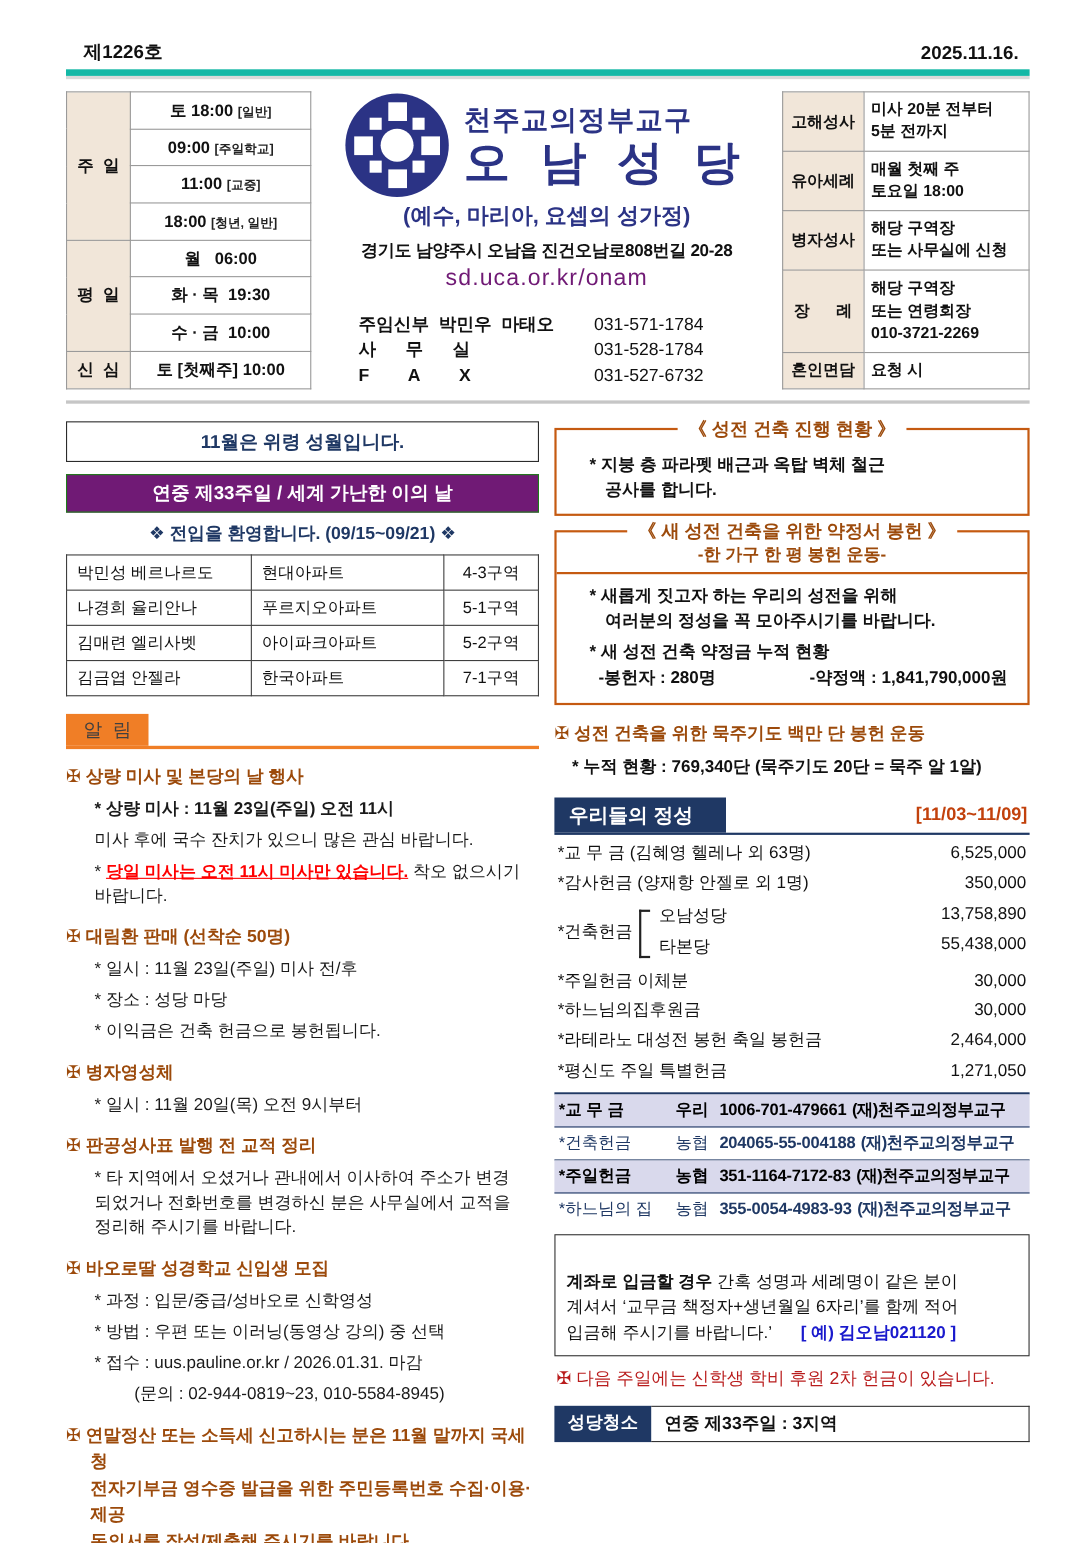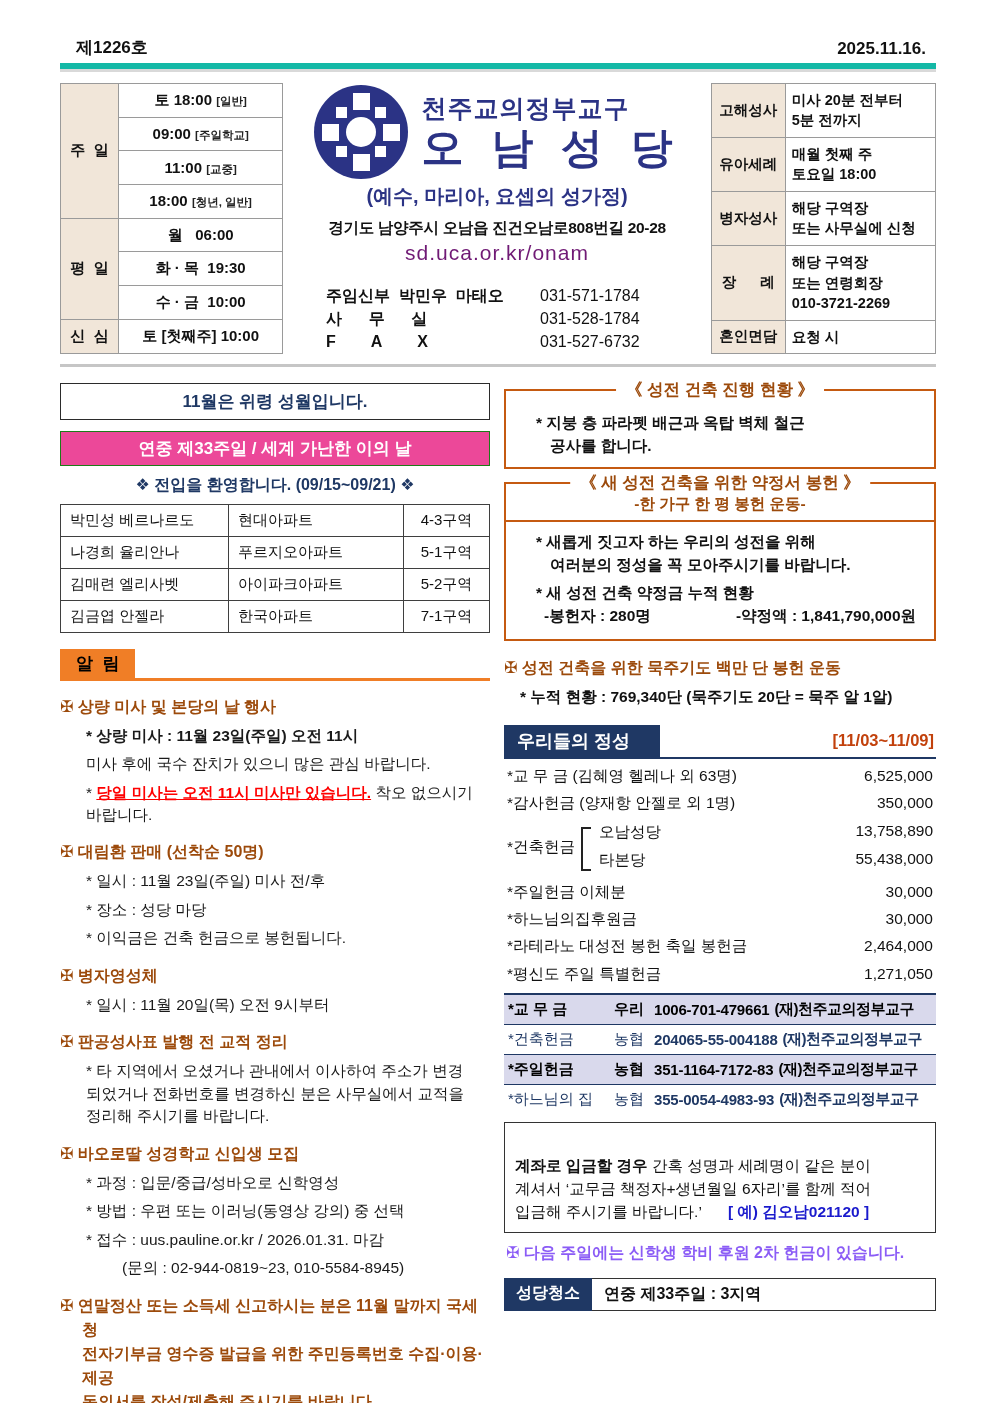--- a/index.html
+++ b/index.html
@@ -51,29 +51,29 @@
   .sacr-val { font-weight: bold; white-space: pre-line; line-height: 1.4; }
 
   .hdr-divider { border-bottom: 3px solid #c6c6c6; margin-top: 10px; }
 
   
   .cols { display: flex; gap: 14px; margin-top: 16px; }
   .col-l { width: 430px; }
   .col-r { width: 432px; }
 
   .month-banner { border: 1.5px solid #2b2b2b; text-align: center; color: #1F3864; font-weight: bold; font-size: 17px; padding: 6px 4px; }
-  .green-banner { margin-top: 11px; background: #ec4899; border: 1px solid #1d7c18; color: #fff; font-weight: bold; font-size: 17px; text-align: center; padding: 5px 4px; }
+  .green-banner { margin-top: 11px; background: #701a75; border: 1px solid #1d7c18; color: #fff; font-weight: bold; font-size: 17px; text-align: center; padding: 5px 4px; }
   .welcome { margin-top: 9px; text-align: center; color: #1F3864; font-weight: bold; font-size: 16px; }
   table.members { border-collapse: collapse; width: 100%; margin-top: 8px; }
   table.members td { border: 1.5px solid #3f3f3f; font-size: 15px; padding: 6px 9px; }
   table.members td.dist { text-align: center; width: 86px; }
   table.members td.name { width: 168px; }
 
   .notice-tag-row { margin-top: 16px; border-bottom: 3px solid #F07E26; }
-  .notice-tag { display: inline-block; background: #F07E26; color: #000000; font-weight: bold; font-size: 17px; padding: 3px 16px; white-space: pre; }
+  .notice-tag { display: inline-block; background: #F07E26; color: #404040; font-weight: normal; font-size: 17px; padding: 3px 16px; white-space: pre; }
   .n-sec { margin-top: 14px; }
   .n-title { color: #9C4A0B; font-weight: bold; font-size: 16px; white-space: pre-line; padding-left: 22px; text-indent: -22px; line-height: 1.5; }
   .n-line { font-size: 15.5px; margin-top: 6px; padding-left: 26px; white-space: pre-line; line-height: 1.45; color: #1a1a1a; }
   .n-line.b { font-weight: bold; }
   .n-line.indent2 { padding-left: 62px; }
   .red-u { color: #FF0000; font-weight: bold; text-decoration: underline; }
 
   
   .r-box { border: 2px solid #C55A11; position: relative; padding: 16px 12px 10px 14px; margin-top: 13px; }
   .r-box.first { margin-top: 6px; }
@@ -103,21 +103,21 @@
   .acct-num { font-weight: bold; letter-spacing: -0.2px; margin-right: 5px; }
   .acct-a { background: #D9D9EC; font-weight: bold; color: #000; }
   .acct-b { color: #1F3864; }
   .acct-b .acct-holder { font-weight: bold; }
   .acct-a .acct-holder { font-weight: bold; }
   .acct-holder { letter-spacing: -0.5px; }
 
   .note-box { border: 1.5px solid #333; margin-top: 8px; padding: 8px 10px; font-size: 15.5px; white-space: pre-line; line-height: 1.5; }
   .note-b { font-weight: bold; }
   .note-ex { color: #1A1ACD; font-weight: bold; margin-left: 26px; white-space: nowrap; }
-  .next-week { margin-top: 10px; color: #8b5cf6; font-weight: bold; font-size: 16px; padding-left: 2px; }
+  .next-week { margin-top: 10px; color: #b91c1c; font-weight: normal; font-size: 16px; padding-left: 2px; }
   .cleaning { display: flex; margin-top: 14px; }
   .clean-label { background: #1F3864; color: #fff; font-weight: bold; font-size: 16px; padding: 5px 12px; white-space: nowrap; }
   .clean-value { border: 1.5px solid #333; border-left: none; flex: 1; font-weight: bold; font-size: 16px; padding: 5px 12px; }
 </style>
 </head>
 <body>
 
 <div class="page">
 
   <div class="issue-row">

